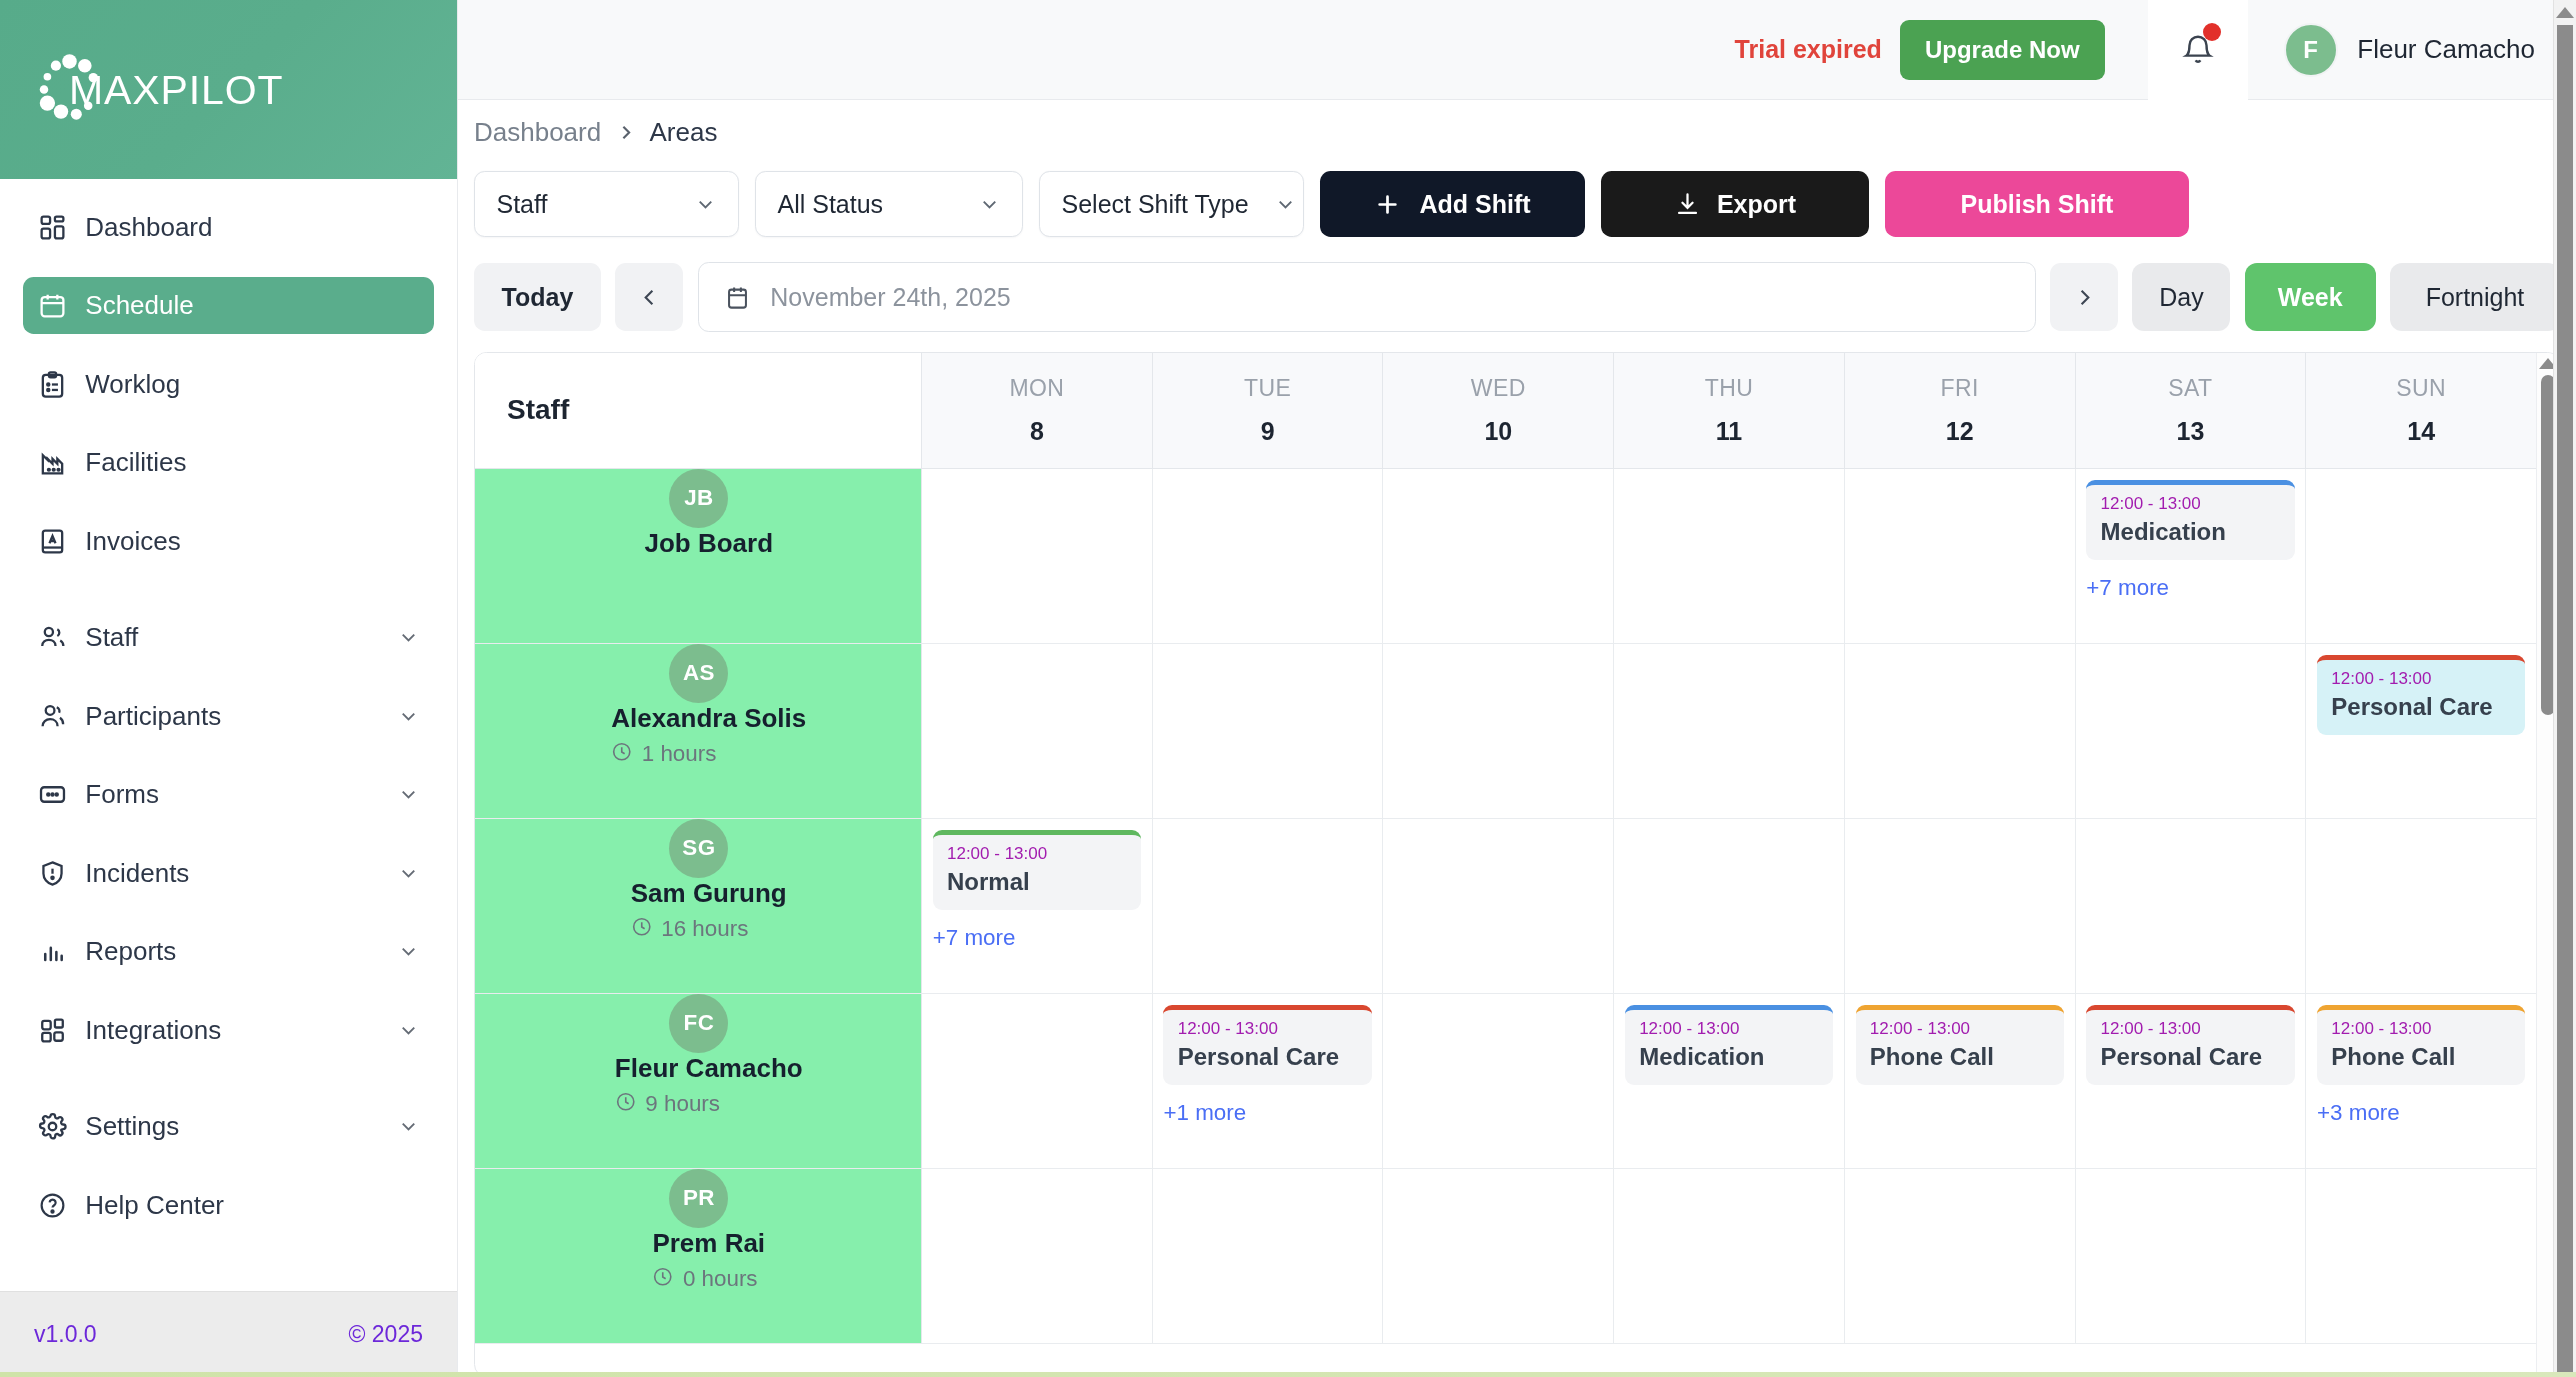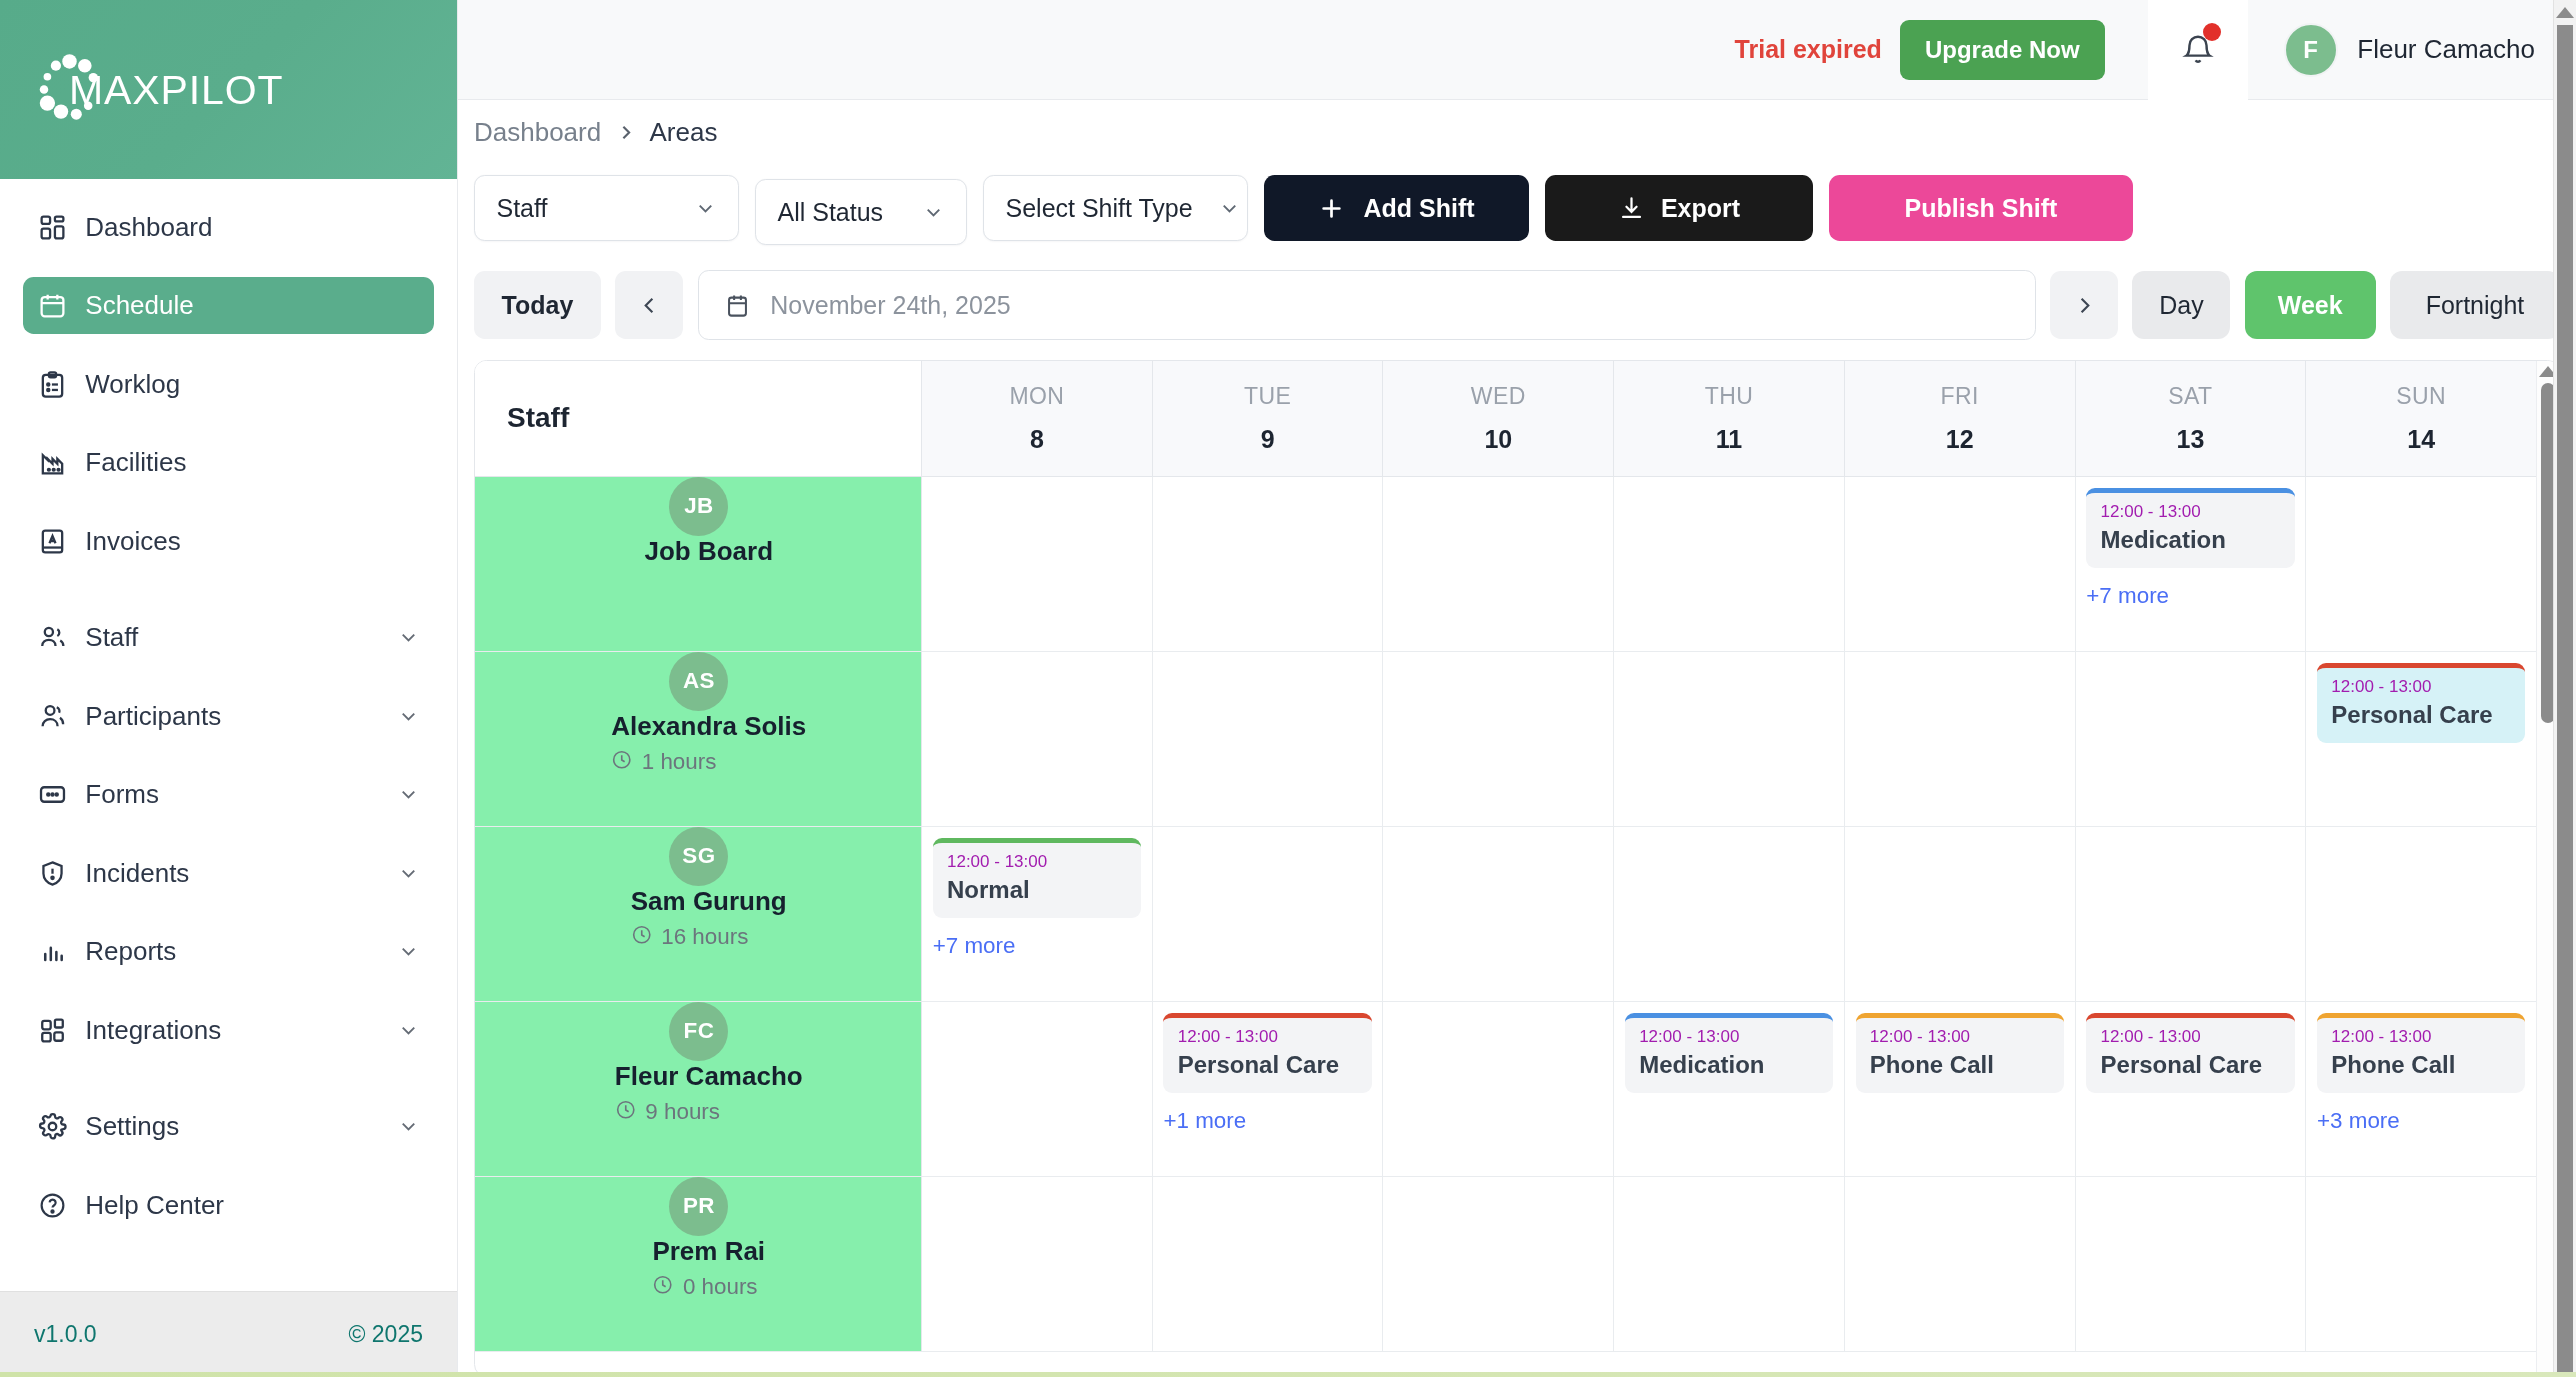--- a/index.html
+++ b/index.html
@@ -56,21 +56,21 @@
   .nav-label { flex: 1 1 auto; white-space: nowrap; }
   .chev { width: 23px; height: 23px; flex-shrink: 0; opacity: .85; }
   .nav-gap { height: 18px; }
   .nav-item.helpc { margin-bottom: 9px; }
 
   .sidebar-footer {
     height: 86px;
     background: #ececec;
     display: flex; align-items: center; justify-content: space-between;
     padding: 0 34px;
-    color: #0f766e;
+    color: #6d28d9;
     font-size: 23px;
     border-top: 0.9px solid #e0e0e0;
   }
 
   
   .main { flex: 1 1 auto; display: flex; flex-direction: column; min-width: 0; background:#ffffff; }
 
   .topbar {
     height: 100px;
     background: #f8f9fa;
@@ -136,21 +136,21 @@
     background: #fff;
     display: flex; align-items: center; justify-content: space-between;
     padding: 0 21.5px;
     font-size: 25px; color: #1f2733;
     cursor: pointer;
     box-shadow: 0 0.9px 1.8px rgba(16,24,40,.04);
   }
   .select-box .lbl { white-space: nowrap; }
   .select-box svg { width: 23px; height: 23px; margin-left: 25px; flex-shrink:0; stroke:#5f6873; }
   .sel-staff { width: 265px; }
-  .sel-status { width: 212px; margin-top: 8px; }
+  .sel-status { width: 268px; }
   .sel-shift { width: 265px; }
 
   .btn {
     height: 66px;
     border-radius: 10.7px;
     display: flex; align-items: center; justify-content: center;
     font-size: 25px; font-weight: 600;
     cursor: pointer; white-space: nowrap;
     border: none;
   }

